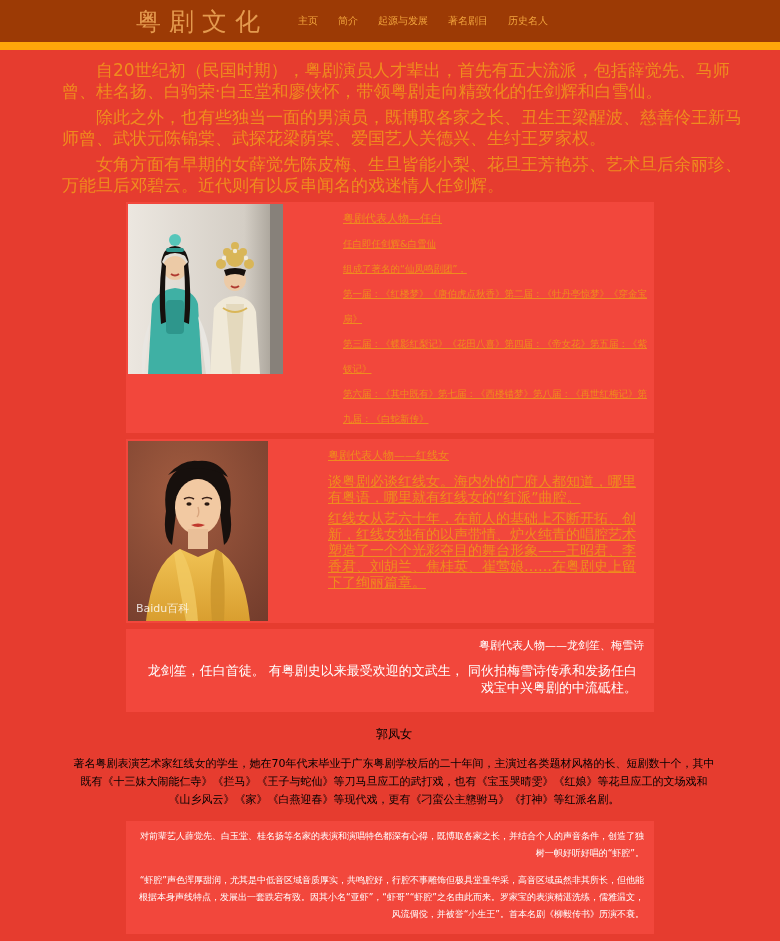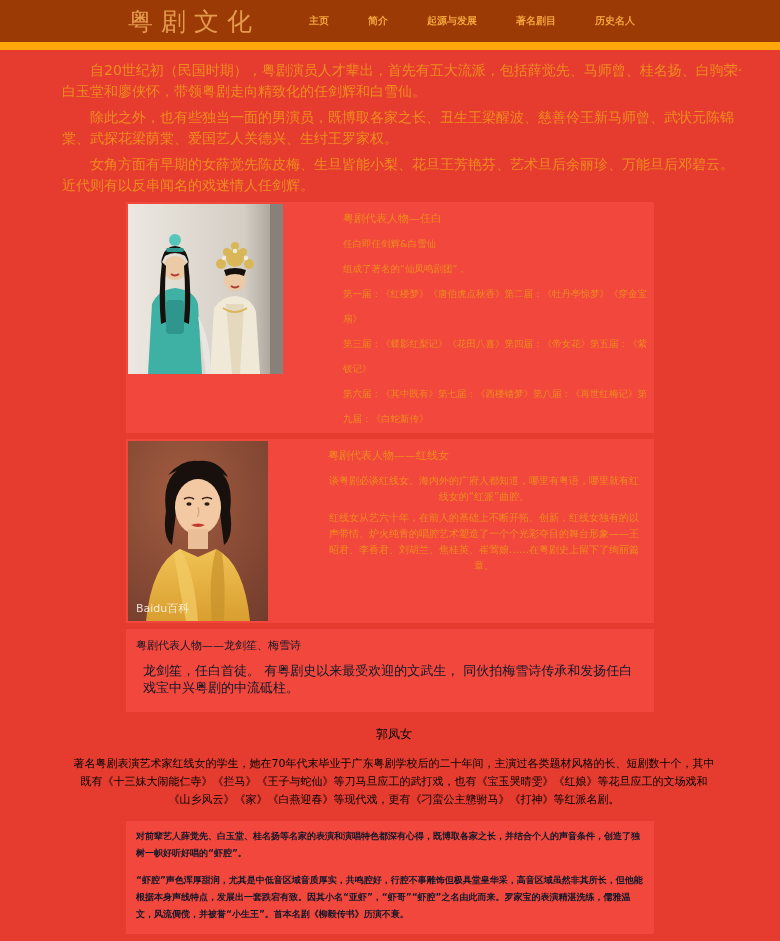--- a/index.html
+++ b/index.html
@@ -3,53 +3,53 @@
 <meta charset="utf-8">
 <style>
   * { box-sizing: border-box; }
   html,body { margin:0; padding:0; }
   body {
     width:780px; height:941px; overflow:hidden;
     background:#e63c2f;
     font-family:"DejaVu Sans","Liberation Sans",sans-serif;
   }
   
-  .site-header { height:42px; background:#9c3a05; display:flex; align-items:center; }
+  .site-header { height:42px; background:#9c3a05; display:flex; align-items:center;padding-left:8px; }
   .logo {
     margin-left:128px; font-size:25px; color:#e49a4e;
     letter-spacing:8px; font-weight:400; white-space:nowrap;
   }
   .main-nav { margin-left:30px; display:flex; gap:20px; align-items:center; }
   .main-nav a {
-    font-size:10px; font-weight:bold; color:#f2a43c; text-decoration:none;
-    white-space:nowrap; cursor:pointer;margin-left:19px;
+    font-size:10px; font-weight:normal; color:#f2a43c; text-decoration:none;
+    white-space:nowrap; cursor:pointer;
   }
   .accent-bar { height:8px; background:#ffa60a; }
   
-  .intro { margin:10px 34px 6px 62px; color:#ef8c1e; font-size:14px; line-height:21px; }
+  .intro { margin:10px 34px 6px 62px; color:#ef8c1e; font-size:17px; line-height:21px; }
   .intro p { margin:0 0 5px 0; text-indent:2em; }
   
   .panel {
     margin:0 126px 6px 126px; background:#f2473c;
     display:flex; padding:2px; align-items:flex-start;
   }
-  .panel-text { margin-left:60px; margin-top:2px; color:#ef8c1e; width:312px; }
+  .panel-text { margin-left:60px; margin-top:2px; color:#ef8c1e; width:312px;text-decoration:underline; }
   .panel-text p { margin:0; }
   .pt-title { font-size:11px; line-height:25px; }
   .pt-line  { font-size:9.5px; line-height:25px; }
-  .pt-para  { font-size:10px; line-height:16px; margin:5px 0 0 0 !important;text-align:center; }
+  .pt-para  { font-size:14px; line-height:16px; margin:5px 0 0 0 !important; }
   .photo { flex:none; display:block; }
   
-  .panel.block { display:block; text-align:left; color:#0f172a; padding:7px 10px 9px 10px; }
+  .panel.block { display:block; text-align:right; color:#ffffff; padding:7px 10px 9px 10px; }
   .blk-title { font-size:11px; margin:2px 0 9px 0; }
   .blk-body  { font-size:13px; line-height:17px; margin:7px; }
   .plain-section { text-align:center; color:#000000; margin:14px 52px 12px 60px; }
   .sec-title { font-size:12px; margin:0 0 12px 0; }
   .sec-body  { font-size:11px; line-height:18px; margin:12px; }
-  .panel.luo p.blk-para { font-size:9px; line-height:17px; margin:0 0 10px 0;font-weight:bold; }
+  .panel.luo p.blk-para { font-size:9px; line-height:17px; margin:0 0 10px 0; }
   .panel.luo p.blk-para:last-child { margin-bottom:2px; }
 </style>
 </head>
 <body>
 
 <header class="site-header">
   <div class="logo">粤剧文化</div>
   <nav class="main-nav">
     <a>主页</a>
     <a>简介</a>

